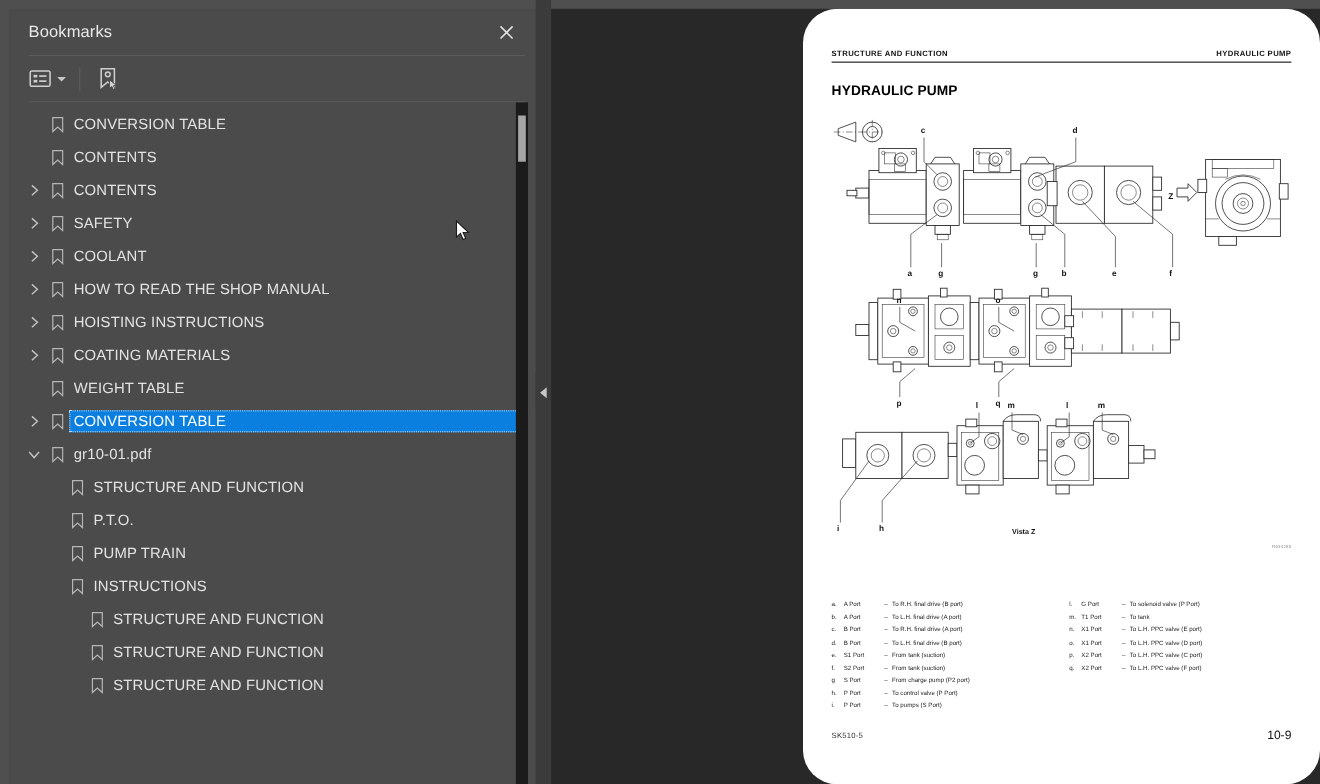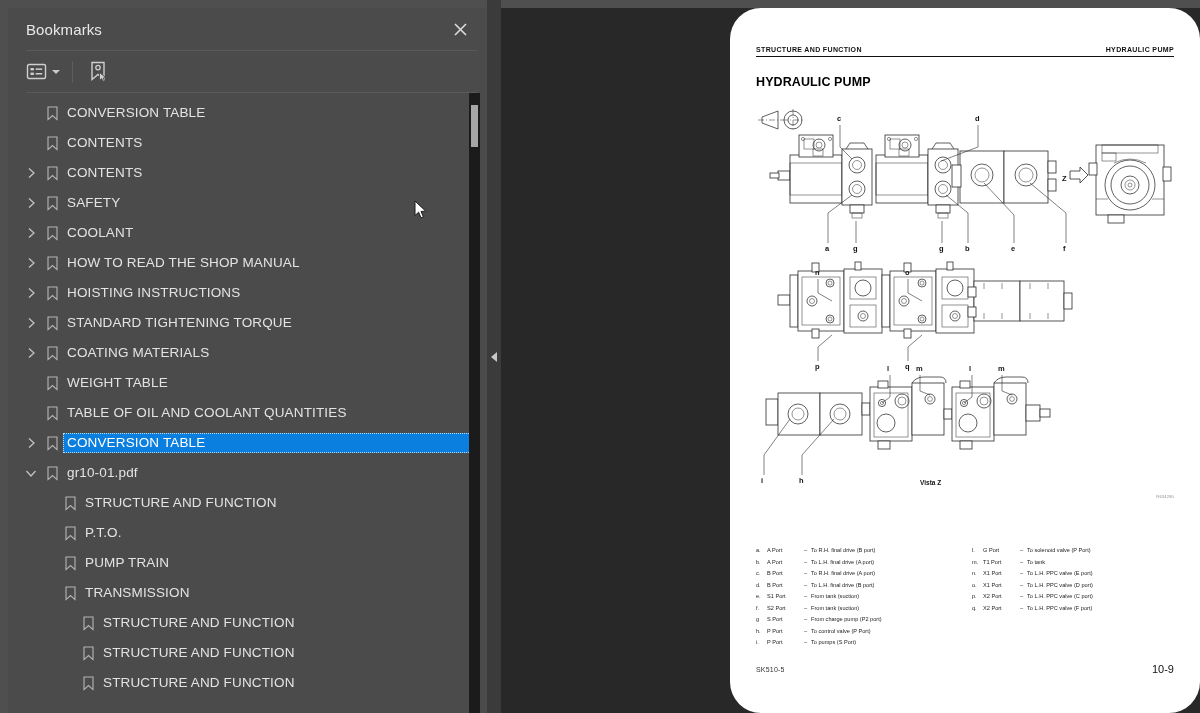--- a/index.html
+++ b/index.html
@@ -379,52 +379,30 @@
             <span class="bm-twisty">
               <svg width="9" height="12" viewBox="0 0 9 12">
                 <path d="M2 1.5 L7 6 L2 10.5" fill="none" stroke="#c2c2c2" stroke-width="1.3"></path>
               </svg>
             </span>
             <span class="bm-icon">
               <svg width="11" height="15" viewBox="0 0 11 15">
                 <path d="M1 1 H10 V13.6 L5.5 9.6 L1 13.6 Z" fill="none" stroke="#b6b6b6" stroke-width="1.1"></path>
               </svg>
             </span>
-            <span class="bm-label">STANDARD TIGHTENING TORQUE</span>
-          </div>
-          <div class="bm-row lvl0">
-            <span class="bm-twisty">
-              <svg width="9" height="12" viewBox="0 0 9 12">
-                <path d="M2 1.5 L7 6 L2 10.5" fill="none" stroke="#c2c2c2" stroke-width="1.3"></path>
-              </svg>
-            </span>
-            <span class="bm-icon">
-              <svg width="11" height="15" viewBox="0 0 11 15">
-                <path d="M1 1 H10 V13.6 L5.5 9.6 L1 13.6 Z" fill="none" stroke="#b6b6b6" stroke-width="1.1"></path>
-              </svg>
-            </span>
             <span class="bm-label">COATING MATERIALS</span>
           </div>
           <div class="bm-row lvl0">
             <span class="bm-twisty"></span>
             <span class="bm-icon">
               <svg width="11" height="15" viewBox="0 0 11 15">
                 <path d="M1 1 H10 V13.6 L5.5 9.6 L1 13.6 Z" fill="none" stroke="#b6b6b6" stroke-width="1.1"></path>
               </svg>
             </span>
             <span class="bm-label">WEIGHT TABLE</span>
-          </div>
-          <div class="bm-row lvl0">
-            <span class="bm-twisty"></span>
-            <span class="bm-icon">
-              <svg width="11" height="15" viewBox="0 0 11 15">
-                <path d="M1 1 H10 V13.6 L5.5 9.6 L1 13.6 Z" fill="none" stroke="#b6b6b6" stroke-width="1.1"></path>
-              </svg>
-            </span>
-            <span class="bm-label">TABLE OF OIL AND COOLANT QUANTITIES</span>
           </div>
           <div class="bm-row lvl0 selected">
             <span class="bm-twisty">
               <svg width="9" height="12" viewBox="0 0 9 12">
                 <path d="M2 1.5 L7 6 L2 10.5" fill="none" stroke="#c2c2c2" stroke-width="1.3"></path>
               </svg>
             </span>
             <span class="bm-icon">
               <svg width="11" height="15" viewBox="0 0 11 15">
                 <path d="M1 1 H10 V13.6 L5.5 9.6 L1 13.6 Z" fill="none" stroke="#b6b6b6" stroke-width="1.1"></path>
@@ -472,21 +450,21 @@
             </span>
             <span class="bm-label">PUMP TRAIN</span>
           </div>
           <div class="bm-row lvl1">
             <span class="bm-twisty"></span>
             <span class="bm-icon">
               <svg width="11" height="15" viewBox="0 0 11 15">
                 <path d="M1 1 H10 V13.6 L5.5 9.6 L1 13.6 Z" fill="none" stroke="#b6b6b6" stroke-width="1.1"></path>
               </svg>
             </span>
-            <span class="bm-label">TRANSMISSION</span>
+            <span class="bm-label">INSTRUCTIONS</span>
           </div>
           <div class="bm-row lvl2">
             <span class="bm-twisty"></span>
             <span class="bm-icon">
               <svg width="11" height="15" viewBox="0 0 11 15">
                 <path d="M1 1 H10 V13.6 L5.5 9.6 L1 13.6 Z" fill="none" stroke="#b6b6b6" stroke-width="1.1"></path>
               </svg>
             </span>
             <span class="bm-label">STRUCTURE AND FUNCTION</span>
           </div>

